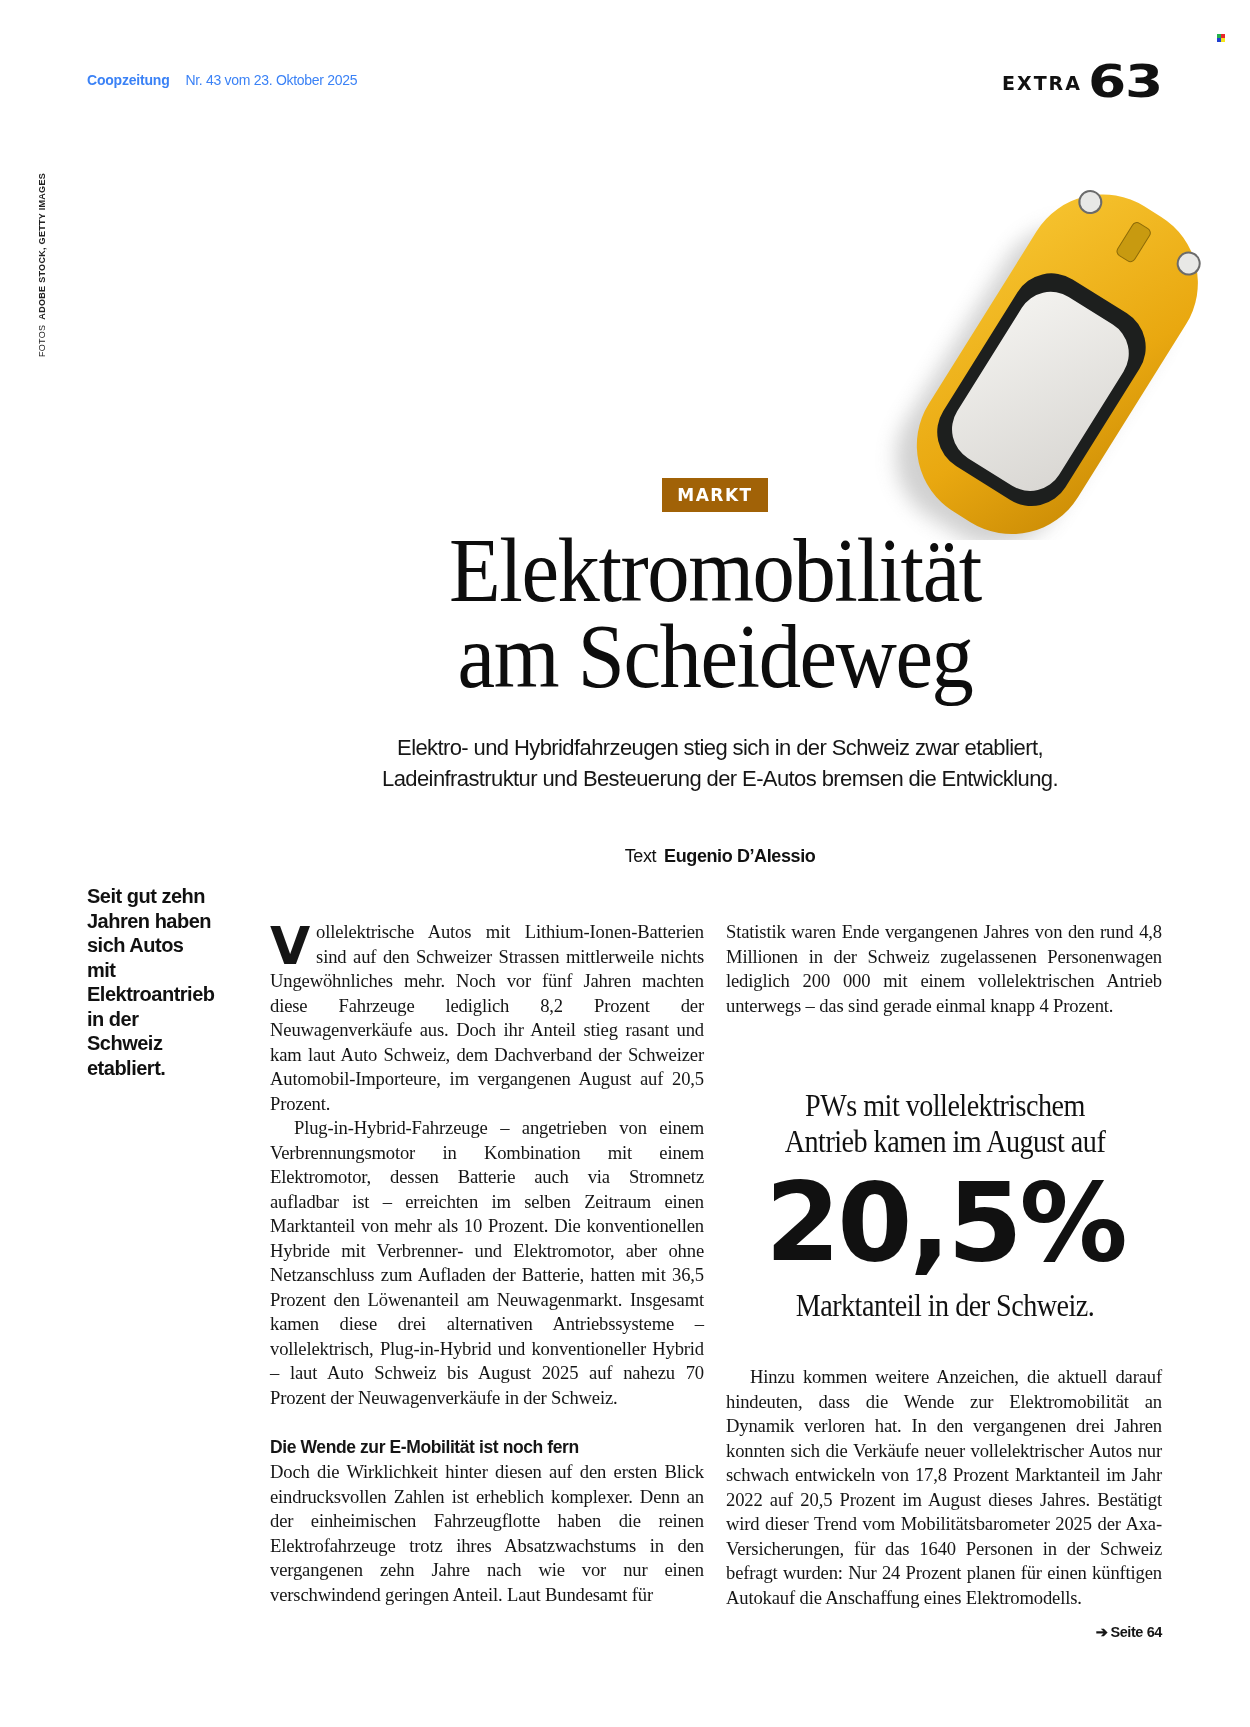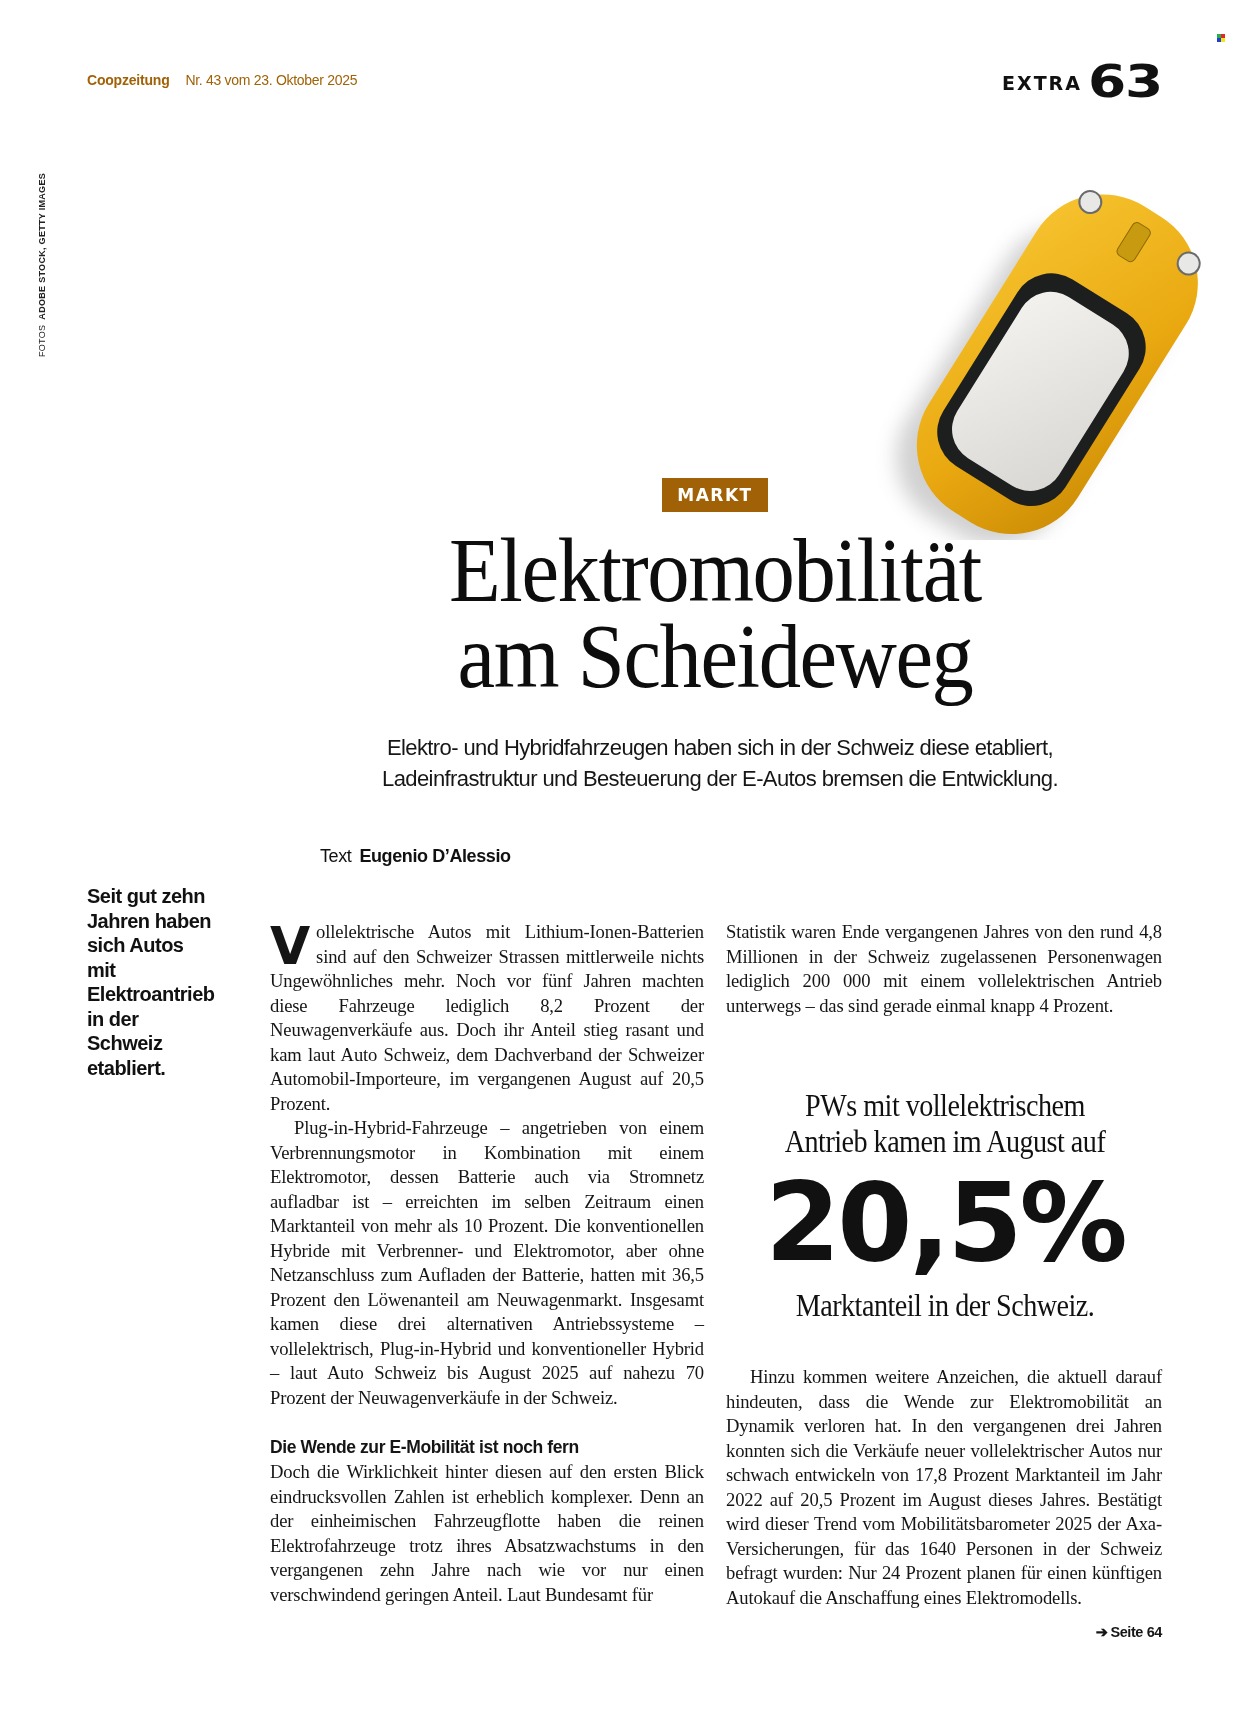--- a/index.html
+++ b/index.html
@@ -4,21 +4,21 @@
   <style>
     html, body { margin: 0; padding: 0; background: #ffffff; }
     body {
       width: 1250px; height: 1727px; position: relative; overflow: hidden;
       color: #111111;
       font-family: "Liberation Serif", serif;
     }
     .abs { position: absolute; }
 
     
-    .hdr-pub { left: 87px; top: 72px; font-family: "Liberation Sans", sans-serif; font-size: 14px; color:#a16207; }
+    .hdr-pub { left: 87px; top: 72px; font-family: "Liberation Sans", sans-serif; font-size: 14px; color:#3b82f6; }
     .hdr-pub .name { font-weight: bold; margin-right: 12px; letter-spacing: -0.2px; }
     .hdr-pub .issue { letter-spacing: -0.3px; }
     .hdr-section { left: 993px; top: 72px; font-family: "DejaVu Sans", sans-serif; font-weight: bold; font-size: 19px; letter-spacing: 2px; margin-left: 9px; }
     .hdr-page { left: 1088px; top: 60px; font-family: "DejaVu Sans", sans-serif; font-weight: 900; font-size: 44px; line-height: 1; letter-spacing: -1px; transform: scaleX(1.25); transform-origin: left center; }
     .colorchip { left: 1217px; top: 34px; width: 8px; height: 8px; display:grid; grid-template-columns: 4px 4px; grid-template-rows: 4px 4px; }
     .colorchip span { display:block; width:4px; height:4px; }
 
     
     .credit { left: 37px; top: 357px; transform: rotate(-90deg); transform-origin: left top; font-family: "Liberation Sans", sans-serif; font-size: 9px; letter-spacing: 0.3px; white-space: nowrap; color:#222; }
     .credit .lbl { margin-right: 5px; font-weight: normal; }
@@ -28,21 +28,21 @@
     .car { left: 870px; top: 160px; width: 380px; height: 380px; }
 
     
     .kicker { left: 662px; top: 478px; width: 106px; height: 34px; background:#a16207; color:#fff; font-family: "DejaVu Sans", sans-serif; font-weight: bold; font-size: 17px; letter-spacing: 1.5px; display:flex; align-items:center; justify-content:center; }
 
     
     .headline { left: 300px; top: 528px; width: 830px; text-align: center; font-family: "Liberation Serif", serif; font-size: 90px; line-height: 86px; letter-spacing: -1.5px; color:#0d0d0d; transform: scaleX(0.94); transform-origin: center top; }
 
     
     .lead { left: 320px; top: 732px; width: 800px; text-align: center; font-family: "Liberation Sans", sans-serif; font-size: 22px; line-height: 31px; letter-spacing: -0.6px; color:#161616; }
-    .byline { left: 320px; top: 846px; width: 800px; text-align: left; font-family: "Liberation Sans", sans-serif; font-size: 18px; letter-spacing: -0.4px; }
+    .byline { left: 320px; top: 846px; width: 800px; text-align: center; font-family: "Liberation Sans", sans-serif; font-size: 18px; letter-spacing: -0.4px; }
     .byline .lbl { margin-right: 8px; }
     .byline .author { font-weight: bold; }
 
     
     .sidenote { left: 87px; top: 884px; width: 130px; font-family: "Liberation Sans", sans-serif; font-weight: bold; font-size: 20px; line-height: 24.5px; letter-spacing: -0.5px; }
 
     
     .col { font-family: "Liberation Serif", serif; font-size: 18.6px; line-height: 24.5px; color:#151515; text-align: justify; letter-spacing: -0.15px; }
     .col p { margin: 0; }
     .col .indent { text-indent: 24px; }
@@ -108,21 +108,21 @@
 </svg>
 
 <div class="abs kicker">MARKT</div>
 
 <h1 class="abs headline" style="margin:0;font-weight:normal;">
   <span>Elektromobilität</span><br>
   <span>am Scheideweg</span>
 </h1>
 
 <div class="abs lead">
-  <div>Elektro- und Hybridfahrzeugen haben sich in der Schweiz diese etabliert,</div>
+  <div>Elektro- und Hybridfahrzeugen stieg sich in der Schweiz zwar etabliert,</div>
   <div>Ladeinfrastruktur und Besteuerung der E-Autos bremsen die Entwicklung.</div>
 </div>
 
 <div class="abs byline">
   <span class="lbl">Text</span><span class="author">Eugenio D’Alessio</span>
 </div>
 
 <div class="abs sidenote">Seit gut zehn Jahren haben sich Autos mit Elektroantrieb in der Schweiz etabliert.</div>
 
 <div class="abs col col1">

